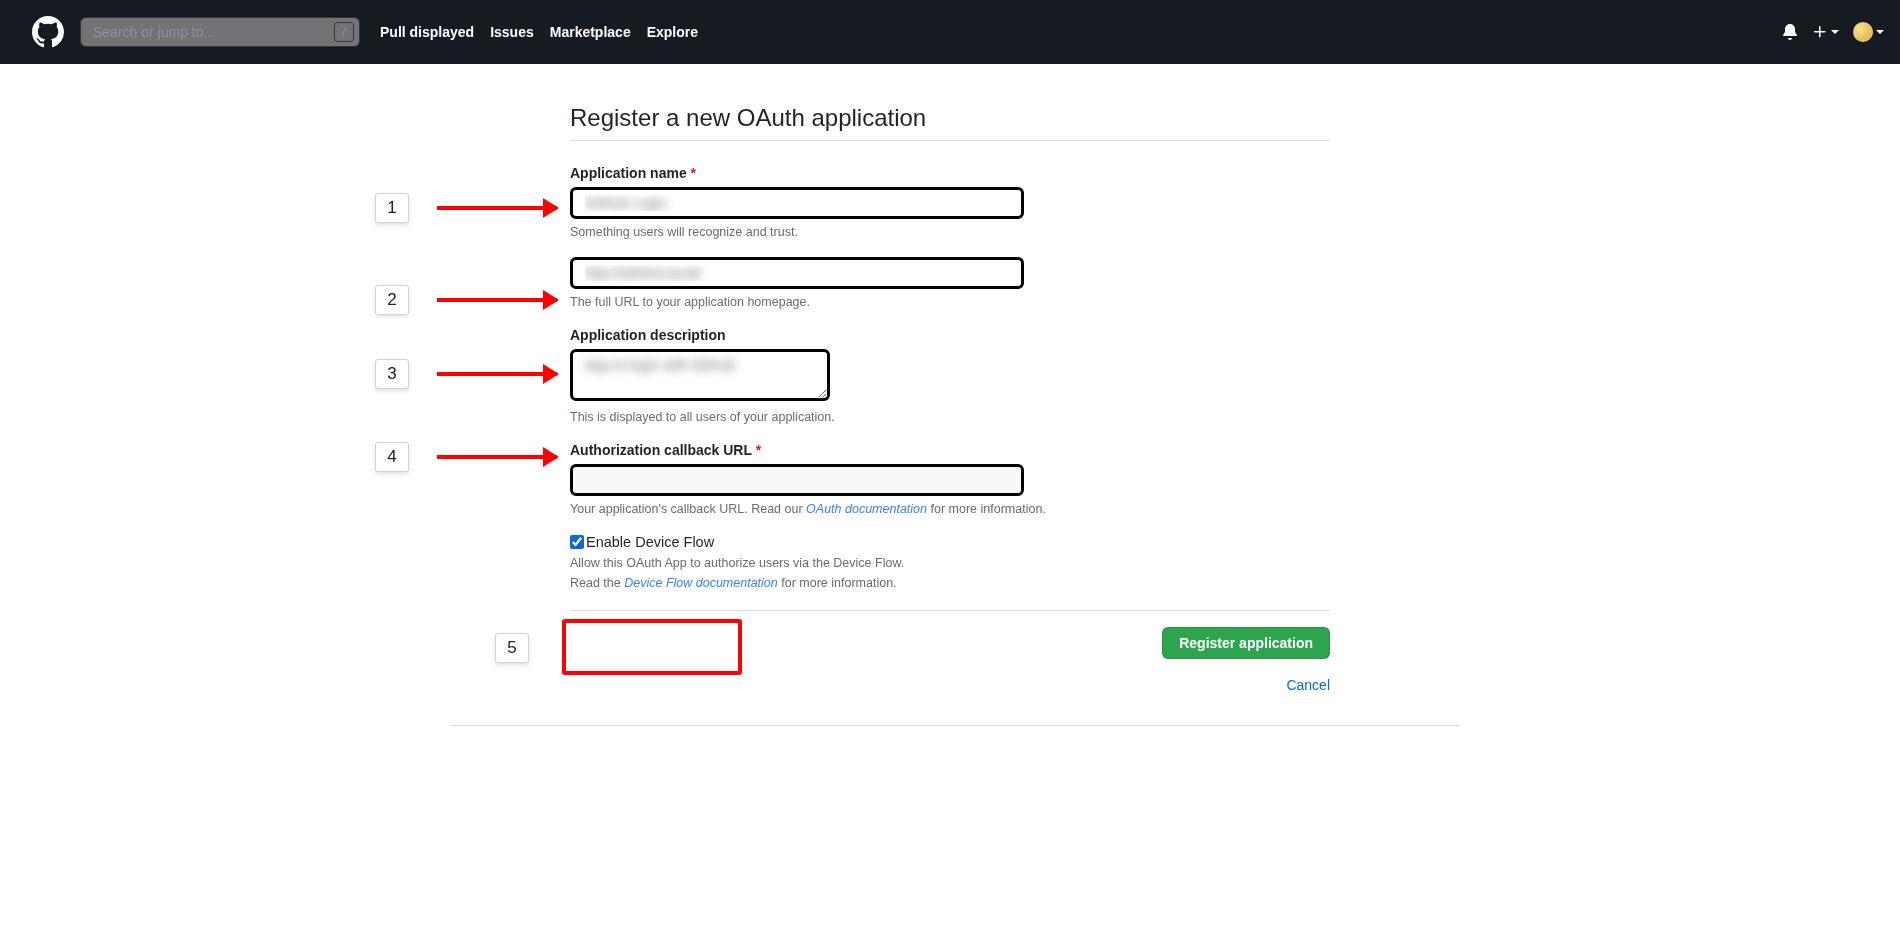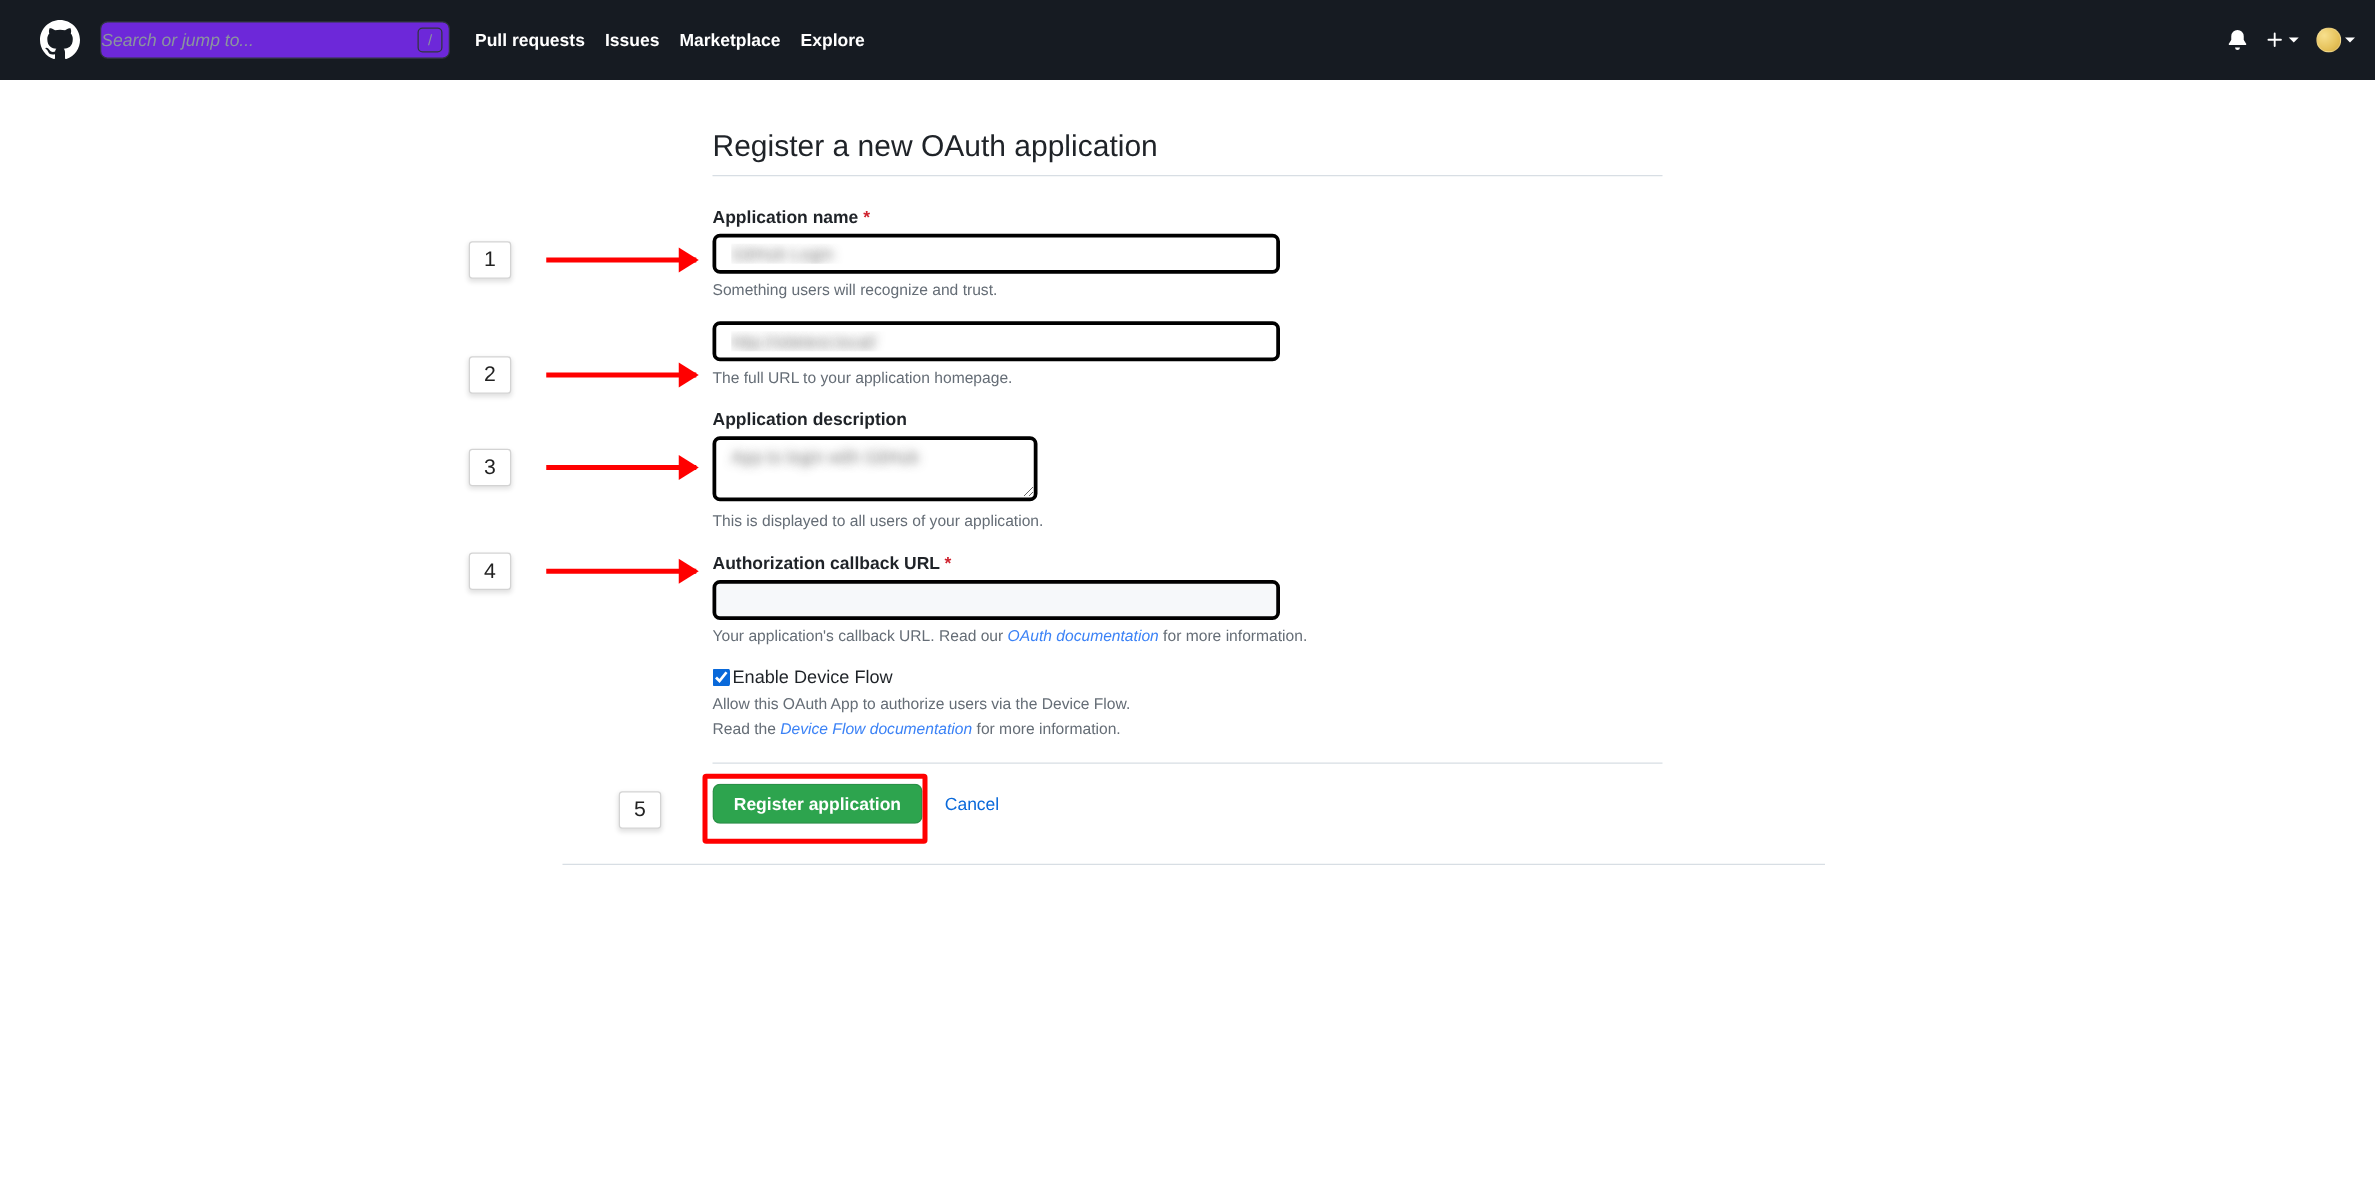--- a/index.html
+++ b/index.html
@@ -21,27 +21,26 @@
     .gh-header-left { display: flex; align-items: center; gap: 16px; }
     .gh-header-right { display: flex; align-items: center; gap: 14px; }
     .gh-logo svg { fill: #ffffff; display: block; }
     .gh-search {
       position: relative;
       width: 280px;
     }
     .gh-search input {
       width: 100%;
       height: 30px;
-      background: #6d28d9;
+      background: #737373;
       border: 1px solid #30363d;
       border-radius: 6px;
-      padding: 0 30px 0 0;
+      padding: 0 30px 0 12px;
       color: #c9d1d9;
       font-size: 14px;
-      font-style: italic;
     }
     .gh-search input::placeholder { color: #8b949e; }
     .gh-slash {
       position: absolute;
       right: 6px; top: 5px;
       width: 20px; height: 20px;
       border: 1px solid #30363d;
       border-radius: 4px;
       color: #8b949e;
       font-size: 12px;
@@ -121,21 +120,21 @@
       margin-top: 6px;
     }
     .note a { color: #3b82f6; text-decoration: none; font-style: italic; }
     .check-row { display:flex; align-items:center; gap:2px; }
     .check-row input[type=checkbox]{
       width: 14px; height:14px;
       accent-color: #0969da;
     }
     .check-label { font-size: 14.5px; font-weight:400; color:#1f2328;}
     .hr { border: none; border-top: 1px solid #d8dee4; margin: 20px 0 16px 0;}
-    .actions { display:flex; align-items:center; gap: 18px; }
+    .actions { display:flex; align-items:flex-end; gap: 18px; flex-direction: column; }
     .btn-primary {
       background: #2da44e;
       border: 1px solid rgba(27,31,36,0.15);
       color: #ffffff;
       font-weight: 600;
       font-size: 14px;
       padding: 7px 16px;
       border-radius: 6px;
       cursor: pointer;
     }
@@ -191,21 +190,21 @@
     <a class="gh-logo">
       <svg height="32" width="32" viewBox="0 0 16 16">
           <path d="M8 0C3.58 0 0 3.58 0 8c0 3.54 2.29 6.53 5.47 7.59.4.07.55-.17.55-.38 0-.19-.01-.82-.01-1.49-2.01.37-2.53-.49-2.69-.94-.09-.23-.48-.94-.82-1.13-.28-.15-.68-.52-.01-.53.63-.01 1.08.58 1.23.82.72 1.21 1.87.87 2.33.66.07-.52.28-.87.51-1.07-1.78-.2-3.64-.89-3.64-3.95 0-.87.31-1.59.82-2.15-.08-.2-.36-1.02.08-2.12 0 0 .67-.21 2.2.82a7.5 7.5 0 0 1 2-.27c.68 0 1.36.09 2 .27 1.53-1.04 2.2-.82 2.2-.82.44 1.1.16 1.92.08 2.12.51.56.82 1.27.82 2.15 0 3.07-1.87 3.75-3.65 3.95.29.25.54.73.54 1.48 0 1.07-.01 1.93-.01 2.2 0 .21.15.46.55.38A8.013 8.013 0 0 0 16 8c0-4.42-3.58-8-8-8z"></path>
         </svg>
     </a>
     <div class="gh-search">
       <input type="text" placeholder="Search or jump to..." style="">
       <div class="gh-slash">/</div>
     </div>
     <nav class="gh-nav">
-      <a>Pull requests</a>
+      <a>Pull displayed</a>
       <a>Issues</a>
       <a>Marketplace</a>
       <a>Explore</a>
     </nav>
   </div>
   <div class="gh-header-right">
     <span class="gh-icon">
       <svg width="16" height="16" viewBox="0 0 16 16">
           <path d="M8 16a2 2 0 0 0 1.985-1.75c.017-.137-.097-.25-.235-.25h-3.5c-.138 0-.252.113-.235.25A2 2 0 0 0 8 16ZM3 5a5 5 0 0 1 10 0v2.947c0 .05.015.098.042.14l1.743 2.615A.75.75 0 0 1 14.16 12H1.84a.75.75 0 0 1-.624-1.298l1.742-2.615A.25.25 0 0 0 3 7.947Z"></path>
         </svg>

